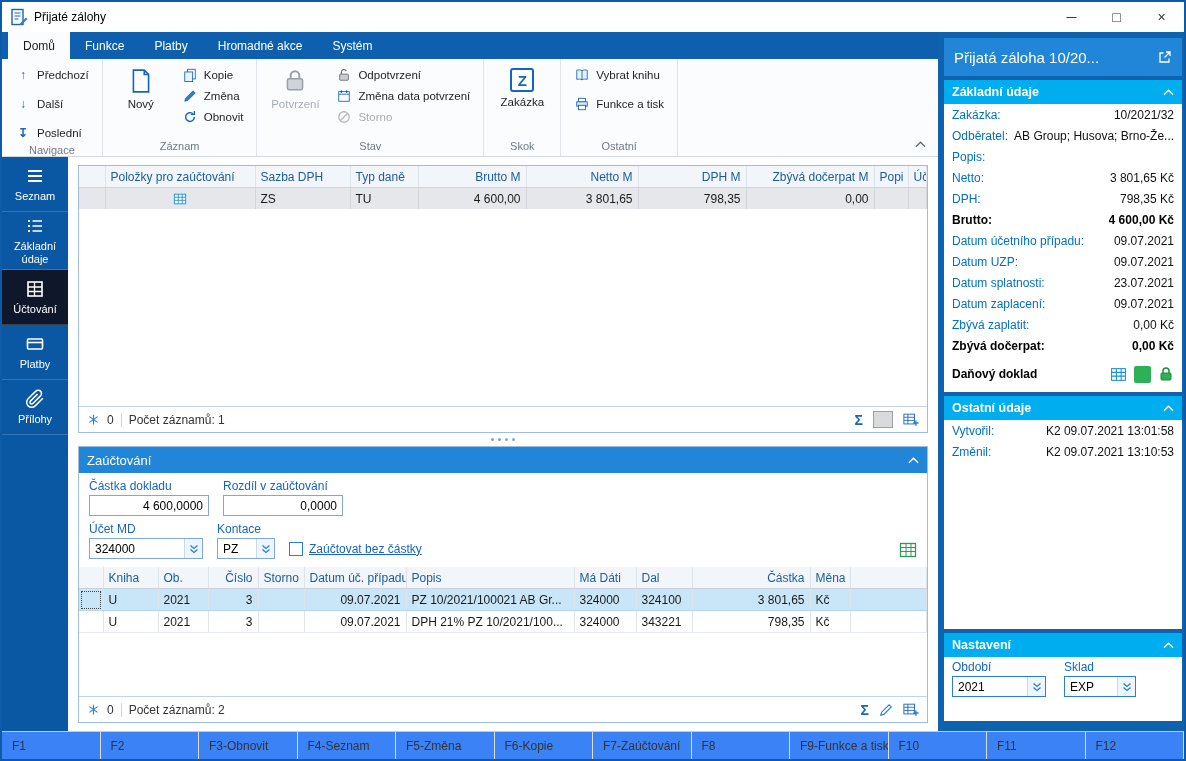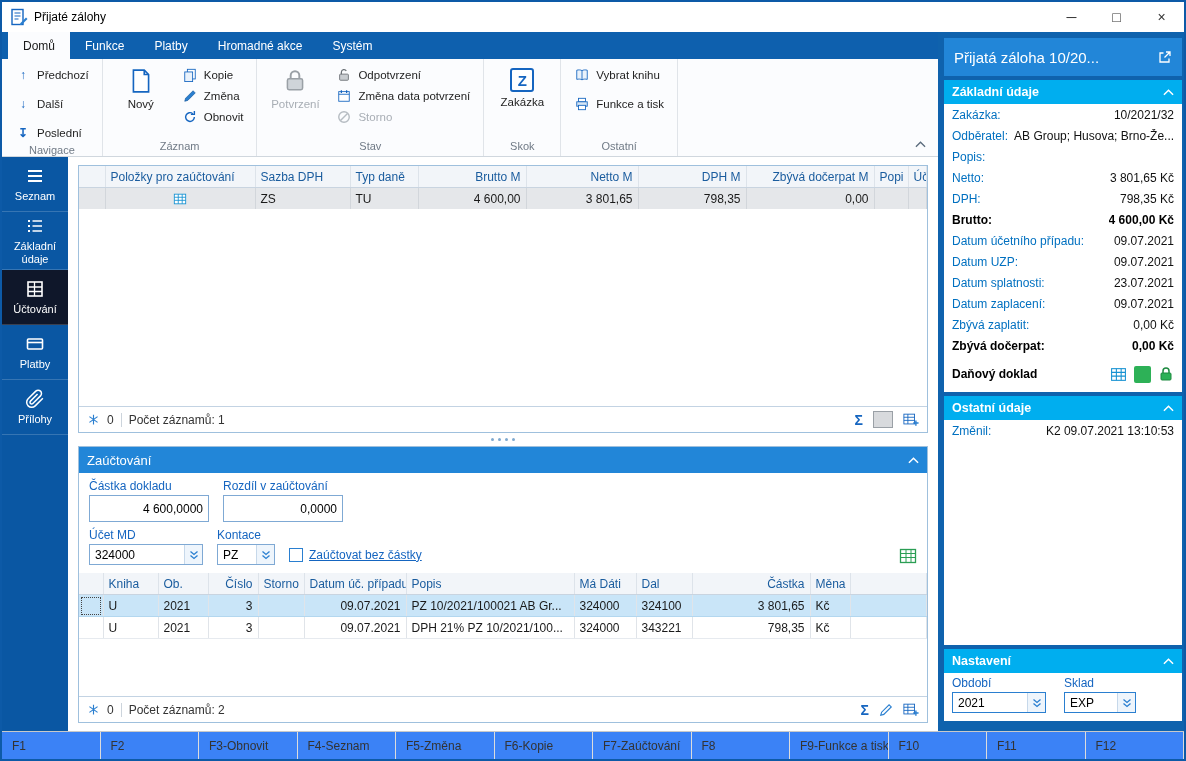--- a/index.html
+++ b/index.html
@@ -58,21 +58,21 @@
   .vsep{width:1px;height:14px;background:#ccd4dc;}
   .pfoot .right{margin-left:auto;display:flex;align-items:center;gap:10px;}
   .sum{color:#1565c0;font-size:14px;font-weight:bold;cursor:default;}
   .graybox{width:20px;height:17px;background:#d8dadd;border:1px solid #9aa0a6;box-sizing:border-box;cursor:default;}
   
   .zform{padding:6px 10px 8px;}
   .frow{display:flex;gap:14px;align-items:flex-end;}
   .frow+.frow{margin-top:6px;}
   .fld{display:flex;flex-direction:column;gap:2px;}
   .flabel{font-size:12px;color:#1565c0;white-space:nowrap;}
-  .inp{border:1px solid #7fa9d4;height:27px;box-sizing:border-box;background:#fff;font-size:12px;display:flex;align-items:center;padding:0 5px;white-space:nowrap;}
+  .inp{border:1px solid #7fa9d4;height:21px;box-sizing:border-box;background:#fff;font-size:12px;display:flex;align-items:center;padding:0 5px;white-space:nowrap;}
   .inp.r{justify-content:flex-end;}
   .combo{border:1px solid #7fa9d4;height:21px;box-sizing:border-box;background:#fff;display:flex;align-items:stretch;}
   .combo .val{flex:1;display:flex;align-items:center;padding:0 5px;font-size:12px;overflow:hidden;}
   .combo .btn{width:17px;border-left:1px solid #c6d8ea;background:#eef5fc;display:flex;align-items:center;justify-content:center;cursor:default;}
   .chkwrap{display:flex;align-items:center;gap:6px;height:21px;}
   .chk{width:14px;height:14px;border:1px solid #2a7fd0;background:#fff;display:inline-block;box-sizing:border-box;cursor:default;}
   .chklabel{font-size:12px;color:#1565c0;text-decoration:underline;}
   .date-blue{color:#1565c0;margin-left:4px;}
   .greengrid{margin-left:auto;align-self:flex-end;cursor:default;}
   
@@ -83,21 +83,21 @@
   .rp-section.grow{flex:1;}
   .rp-shead{height:24px;flex:0 0 24px;background:#00aeef;color:#fff;font-weight:bold;font-size:12.5px;display:flex;align-items:center;padding:0 8px;}
   .rp-shead .sp{flex:1;}
   .rp-row{height:21px;display:flex;align-items:center;justify-content:space-between;padding:0 8px;font-size:12px;gap:6px;}
   .rp-label{color:#0070c0;white-space:nowrap;}
   .rp-value{color:#111;white-space:nowrap;overflow:hidden;text-align:right;}
   .rp-row.bold .rp-label,.rp-row.bold .rp-value{font-weight:bold;color:#000;}
   .rp-row.tall{height:36px;}
   .rp-icons{display:flex;align-items:center;gap:7px;}
   .greensq{width:17px;height:17px;background:#2db157;border-radius:2px;}
-  .rp-nast-body{display:flex;gap:18px;padding:3px 8px 8px;}
+  .rp-nast-body{display:flex;gap:18px;padding:3px 8px 24px;}
   .rp-nast-body .combo{border-color:#2a7fd0;}
   
   .statusbar{height:27px;flex:0 0 27px;background:#3b82f6;border-top:1px solid #c9c9c9;display:flex;}
   .sb-cell{flex:1;display:flex;align-items:center;padding-left:10px;font-size:12px;color:#333;border-right:1px solid #dcdcdc;overflow:hidden;white-space:nowrap;cursor:default;}
   svg{display:block;}
 </style>
 </head>
 <body>
 
 <div class="window">
@@ -650,20 +650,24 @@
         <div class="rp-shead">
           <span>Ostatní údaje</span>
           <span class="sp"></span>
           <span>
               <svg width="11" height="7" viewBox="0 0 12 7">
                 <path d="M1 6l5-5 5 5" fill="none" stroke="#fff" stroke-width="1.6"></path>
               </svg>
             </span>
         </div>
         <div class="rp-row">
+            <span class="rp-label">Vytvořil:</span>
+            <span class="rp-value">K2 09.07.2021 13:01:58</span>
+          </div>
+        <div class="rp-row">
             <span class="rp-label">Změnil:</span>
             <span class="rp-value">K2 09.07.2021 13:10:53</span>
           </div>
       </div>
 
       <div class="rp-section">
         <div class="rp-shead">
           <span>Nastavení</span>
           <span class="sp"></span>
           <span>

